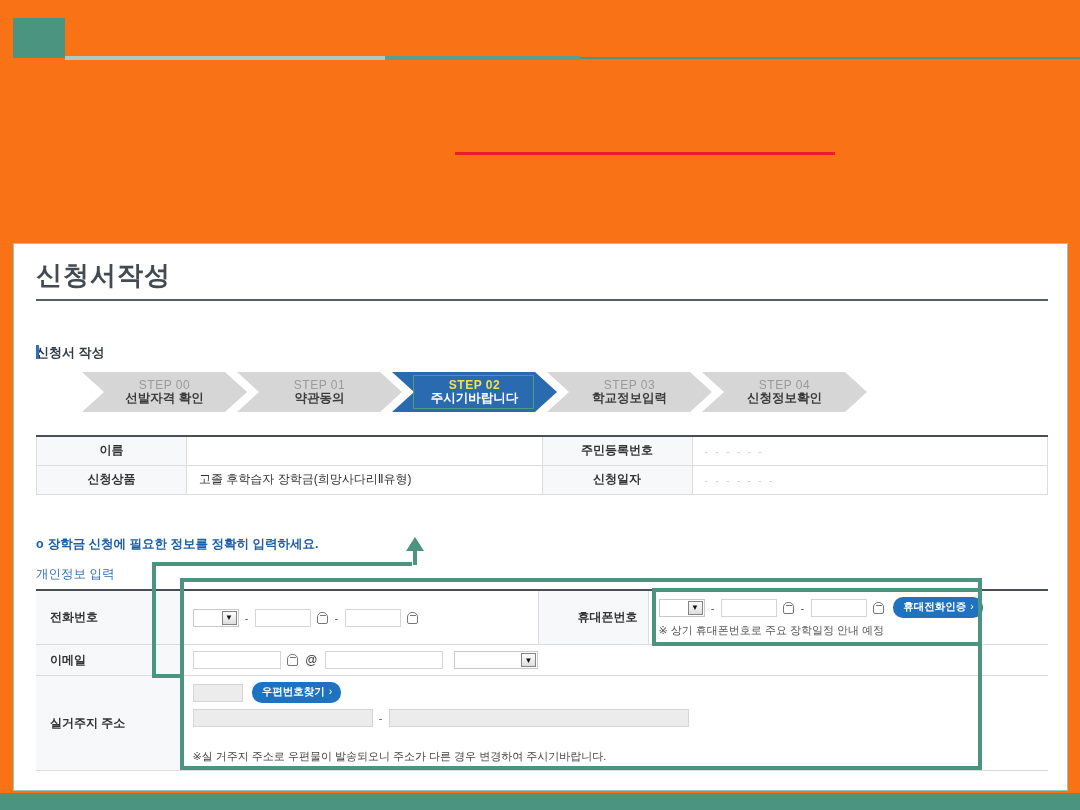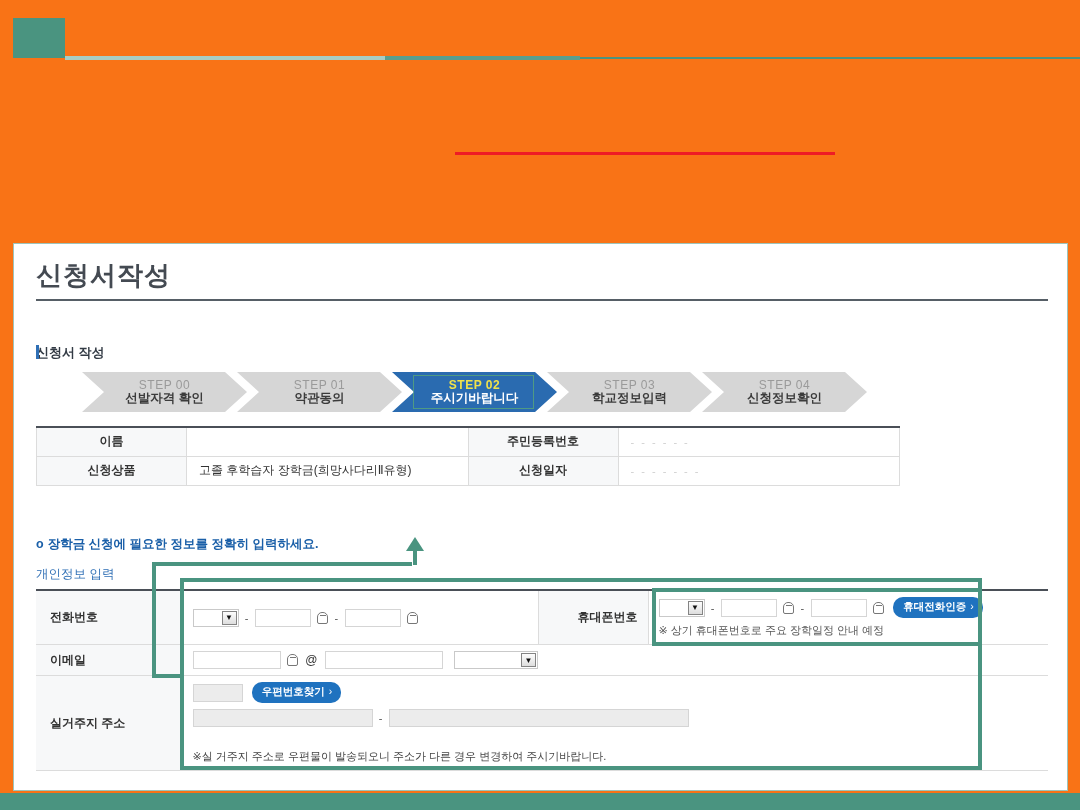--- a/index.html
+++ b/index.html
@@ -71,21 +71,21 @@
   .step.active { background: #2a6bb0; }
   .step.active .s-num { color: #f0e24a; font-weight: bold; }
   .step.active .s-lab { color: #ffffff; }
   .step.active::after {
     content: ""; position: absolute; left: 21px; top: 3px; right: 23px; bottom: 3px;
     border: 1.5px solid #4f9a84; pointer-events: none;
   }
 
   
   .info-table {
-    position: absolute; left: 22px; top: 182px; width: 864px;
+    position: absolute; left: 22px; top: 191px; width: 1012px;
     border-collapse: collapse; table-layout: fixed;
     border-top: 2px solid #4a4f57;
   }
   .info-table td {
     border: 1px solid #dcdcdc; height: 29px; font-size: 12px; color: #333;
     padding: 0 12px;
   }
   .info-table td.lbl { background:#f7f8f9; font-weight: bold; text-align:center; width: 150px; }
   .info-table td.val { background:#fff; }
   .redact { display:inline-block; color:#cfcfcf; font-size:11px; letter-spacing:2px; }

